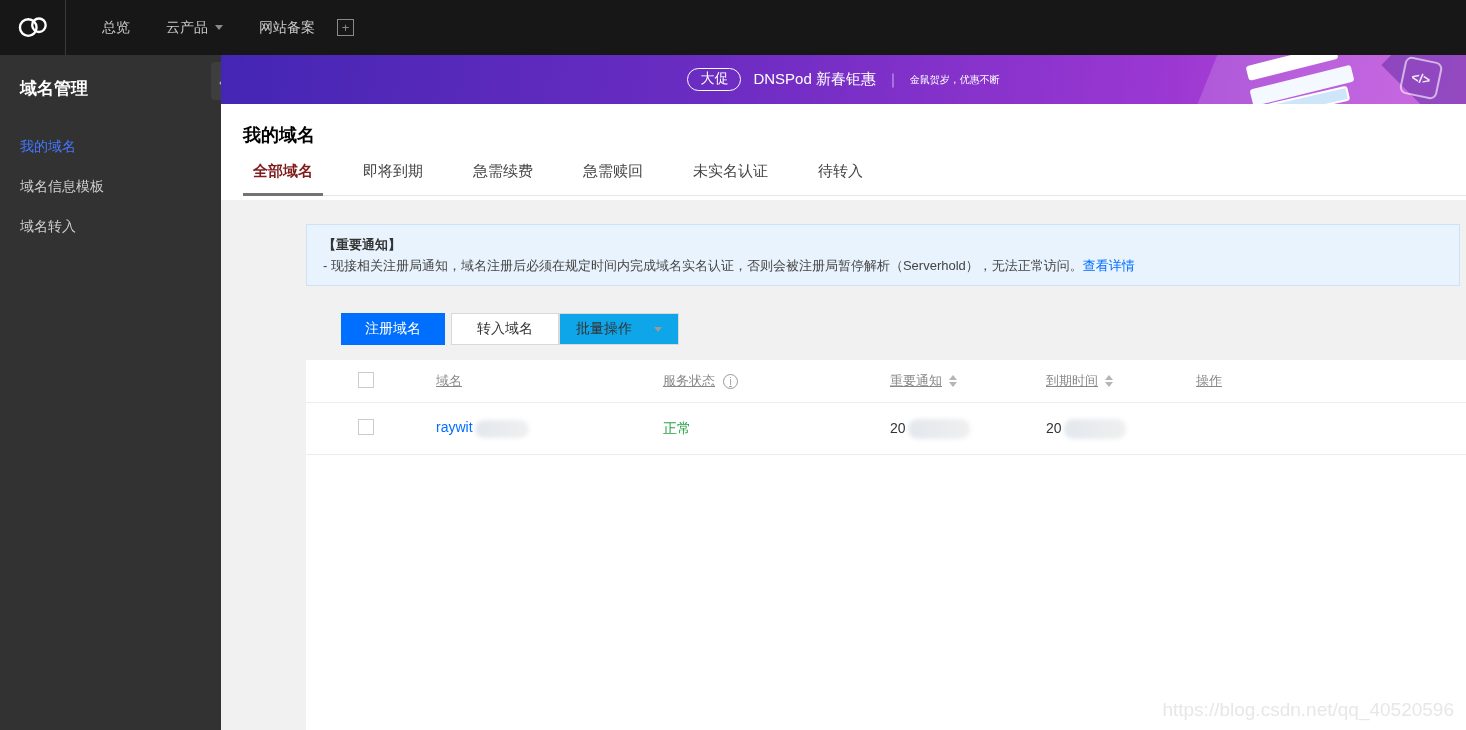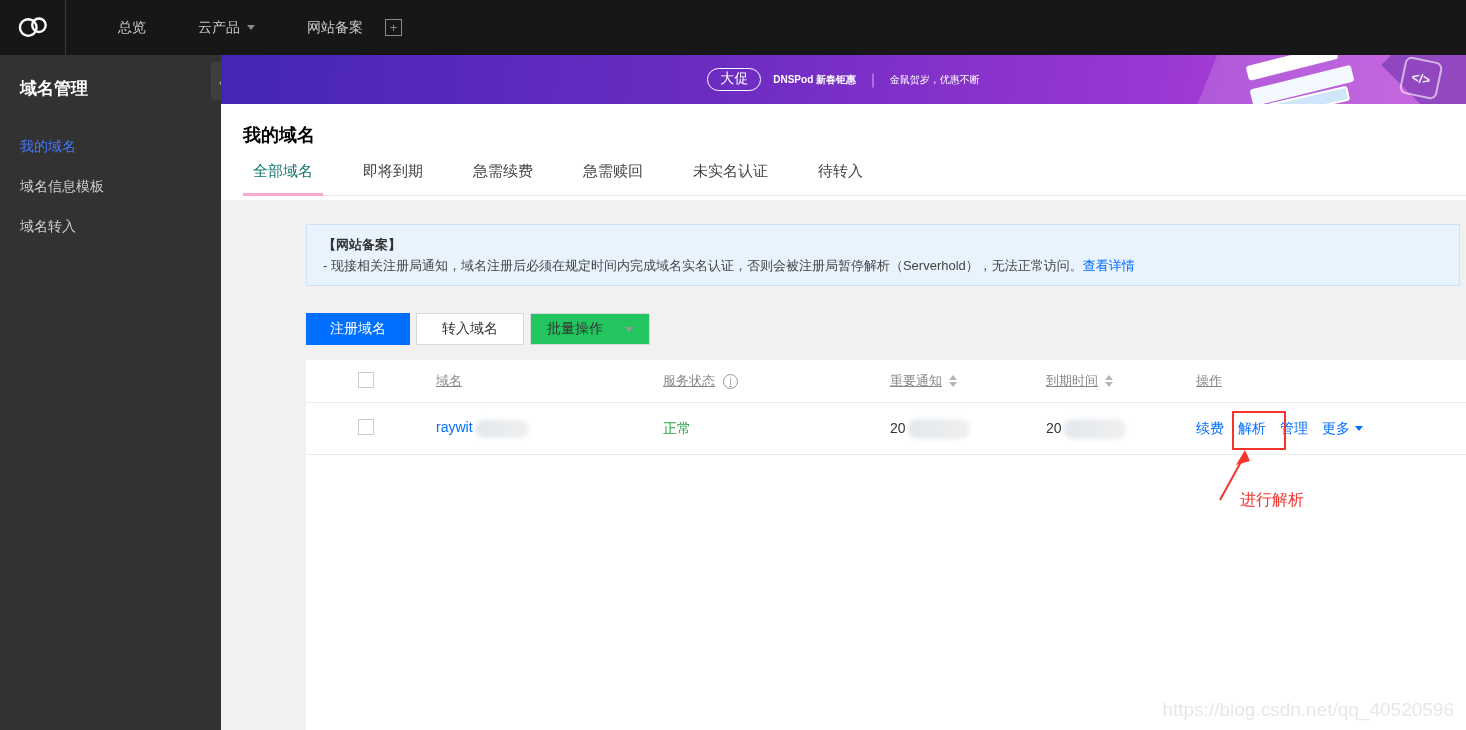--- a/index.html
+++ b/index.html
@@ -2,64 +2,64 @@
 <html><head>
 <meta charset="utf-8">
 <style>
   * { margin:0; padding:0; box-sizing:border-box; }
   body { font-family:"Liberation Sans","DejaVu Sans",sans-serif; }
   .page { position:relative; width:1466px; height:730px; background:#fff; overflow:hidden; }
 
   
   .topnav { position:absolute; left:0; top:0; width:100%; height:55px; background:#171717; display:flex; align-items:center; }
   .logo-box { width:66px; height:55px; display:flex; align-items:center; justify-content:center; border-right:1px solid #3a3a3a; cursor:pointer; }
-  .nav-item { color:#c9c9c9; font-size:14px; margin-left:52px; cursor:pointer; display:flex; align-items:center;text-align:center; }
+  .nav-item { color:#c9c9c9; font-size:14px; margin-left:36px; cursor:pointer; display:flex; align-items:center;text-align:center; }
   .caret { display:inline-block; width:0; height:0; border-left:4px solid transparent; border-right:4px solid transparent; border-top:5px solid currentColor; margin-left:7px; }
   .nav-caret { color:#8a8a8a; }
   .grid-icon { margin-left:22px; width:17px; height:17px; border:1px solid #8a8a8a; color:#8a8a8a; font-size:13px; line-height:15px; text-align:center; cursor:pointer; }
 
   
   .sidebar { position:absolute; left:0; top:55px; width:235px; bottom:0; background:#323232; }
   .sidebar-title { color:#ffffff; font-size:17px; font-weight:bold; margin:22px 0 0 20px; }
   .collapse-tab { position:absolute; right:0; top:7px; width:24px; height:38px; background:#3e3e3e; border-radius:4px 0 0 4px; color:#b5b5b5; font-size:15px; display:flex; align-items:center; justify-content:center; cursor:pointer; }
   .side-menu { margin-top:27px; }
   .side-item { padding:11px 20px; font-size:14px; color:#cfcfcf; cursor:pointer; }
   .side-item.active { color:#4377ff; }
 
   
   .banner { position:absolute; left:221px; top:55px; right:0; height:49px; background:linear-gradient(97deg,#4426b4 0%,#6c2cc2 40%,#9a37d2 75%,#c24edb 100%); display:flex; align-items:center; justify-content:center; cursor:pointer; overflow:hidden; }
   .banner-pill { border:1.5px solid #fff; border-radius:14px; padding:1px 12px 2px; color:#fff; font-size:14px; }
-  .banner-title { color:#fff; font-size:10px; font-weight:bold; margin-left:12px; }
+  .banner-title { color:#fff; font-size:15px; font-weight:normal; margin-left:12px; }
   .banner-sep { color:rgba(255,255,255,.65); font-size:14px; margin:0 10px; }
   .banner-sub { color:#fff; font-size:10px; }
   .banner-art { position:absolute; right:0; top:0; bottom:0; width:360px; pointer-events:none; }
   .art-band { position:absolute; right:-70px; top:-12px; width:330px; height:80px; background:rgba(255,255,255,.16); transform:skewX(-22deg); }
   .art-corner { position:absolute; right:-36px; top:-40px; width:100px; height:100px; background:rgba(58,22,140,.38); transform:rotate(45deg); }
   .art-card1 { position:absolute; right:128px; top:0px; width:92px; height:15px; background:#fff; border-radius:3px; transform:rotate(-14deg); }
   .art-card2 { position:absolute; right:112px; top:22px; width:104px; height:17px; background:#f4f9ff; border-radius:3px; transform:rotate(-14deg); }
   .art-laptop { position:absolute; right:116px; top:43px; width:112px; height:15px; background:#cfe6fa; border:2px solid #fff; border-radius:3px; transform:rotate(-13deg); }
   .art-code { position:absolute; right:26px; top:4px; width:38px; height:38px; border:2px solid rgba(255,255,255,.6); border-radius:7px; transform:rotate(12deg); color:rgba(255,255,255,.9); font-size:13px; font-weight:bold; display:flex; align-items:center; justify-content:center; }
 
   
   .main-band { position:absolute; left:221px; top:104px; right:0; height:96px; background:#fff; }
   .page-title { font-size:18px; font-weight:bold; color:#000; margin:19px 0 0 22px; }
   .tabs { display:flex; margin:15px 0 0 22px; border-bottom:1px solid #e7e7e7; }
   .tab { font-size:15px; color:#444; padding:0 10px 12px; margin-right:30px; cursor:pointer; }
-  .tab.active { color:#0f766e; font-weight:normal; border-bottom:3px solid #f9a8d4; margin-bottom:-1px; }
+  .tab.active { color:#7f1d1d; font-weight:bold; border-bottom:3px solid #737373; margin-bottom:-1px; }
 
   
   .content { position:absolute; left:221px; top:200px; right:0; bottom:0; background:#f1f1f1; }
   .notice { margin:24px 6px 0 85px; background:#e8f3fd; border:1px solid #cbe2f9; padding:9px 16px; font-size:13px; color:#444; line-height:21px; }
   .notice-title { font-weight:bold; color:#333; }
   .notice-link { color:#006eff; cursor:pointer; }
   .toolbar { display:flex; margin:27px 0 0 85px; }
   .btn { height:32px; display:inline-flex; align-items:center; font-size:14px; cursor:pointer; }
-  .btn-primary { background:#006eff; color:#fff; padding:0 24px; }
+  .btn-primary { background:#006eff; color:#fff; padding:0 24px;margin-left:35px; }
   .btn-default { background:#fff; color:#333; border:1px solid #d9d9d9; padding:0 25px; margin-left:6px; }
-  .btn-drop { background:#22c55e; color:#333; border:1px solid #d9d9d9; padding:8px 16px; margin-left:6px; }
+  .btn-drop { background:#0ea5e9; color:#333; border:1px solid #d9d9d9; padding:8px 16px; }
   .btn-drop .caret { color:#9a9a9a; margin-left:22px; }
 
   
   .card { margin:15px 0 0 85px; background:#fff; min-height:370px; }
   .trow { display:grid; grid-template-columns:78px 227px 227px 156px 150px 1fr; align-items:center; padding-left:52px; }
   .thead { height:43px; color:#888; font-size:13px; border-bottom:1px solid #ececec; }
   .tbody-row { height:52px; font-size:14px; color:#333; border-bottom:1px solid #ececec; }
   .checkbox { width:16px; height:16px; border:1px solid #ccc; background:#fff; display:inline-block; cursor:pointer; }
   .hcell { display:flex; align-items:center;text-decoration:underline; }
   .info-icon { width:15px; height:15px; border:1px solid #999; border-radius:50%; color:#999; font-size:10px; line-height:14px; text-align:center; margin-left:8px; font-style:normal; cursor:pointer; }
@@ -146,21 +146,21 @@
       <div class="tab">急需续费</div>
       <div class="tab">急需赎回</div>
       <div class="tab">未实名认证</div>
       <div class="tab">待转入</div>
     </div>
   </div>
 
   <div class="content">
 
     <div class="notice">
-      <div class="notice-title">【网站备案】</div>
+      <div class="notice-title">【重要通知】</div>
       <div>
         <span>- 现接相关注册局通知，域名注册后必须在规定时间内完成域名实名认证，否则会被注册局暂停解析（Serverhold），无法正常访问。</span><span class="notice-link">查看详情</span>
       </div>
     </div>
 
     <div class="toolbar">
       <div class="btn btn-primary">注册域名</div>
       <div class="btn btn-default">转入域名</div>
       <div class="btn btn-drop">
         <span>批量操作</span>
@@ -202,35 +202,18 @@
         <div>
           <span class="link">raywit</span><span class="blur-patch patch-domain"></span>
         </div>
         <div class="status-ok">正常</div>
         <div>
           <span>20</span><span class="blur-patch patch-date"></span>
         </div>
         <div>
           <span>20</span><span class="blur-patch patch-date"></span>
         </div>
-        <div class="ops">
-          <span class="link">续费</span>
-          <span class="anno">
-            <span class="link">解析</span>
-            <span class="red-box"></span>
-            <svg class="anno-arrow" width="60" height="56" viewBox="0 0 60 56">
-              <line x1="10" y1="52" x2="32" y2="12" stroke="#f5342e" stroke-width="2"></line>
-              <polygon points="35,2 26,17 40,13" fill="#f5342e"></polygon>
-            </svg>
-            <span class="anno-label">进行解析</span>
-          </span>
-          <span class="link">管理</span>
-          <span class="link">
-            <span>更多</span>
-            <span class="caret"></span>
-          </span>
-        </div>
       </div>
     </div>
   </div>
 
   <div class="watermark">https://blog.csdn.net/qq_40520596</div>
 </div>
 
 </body></html>

